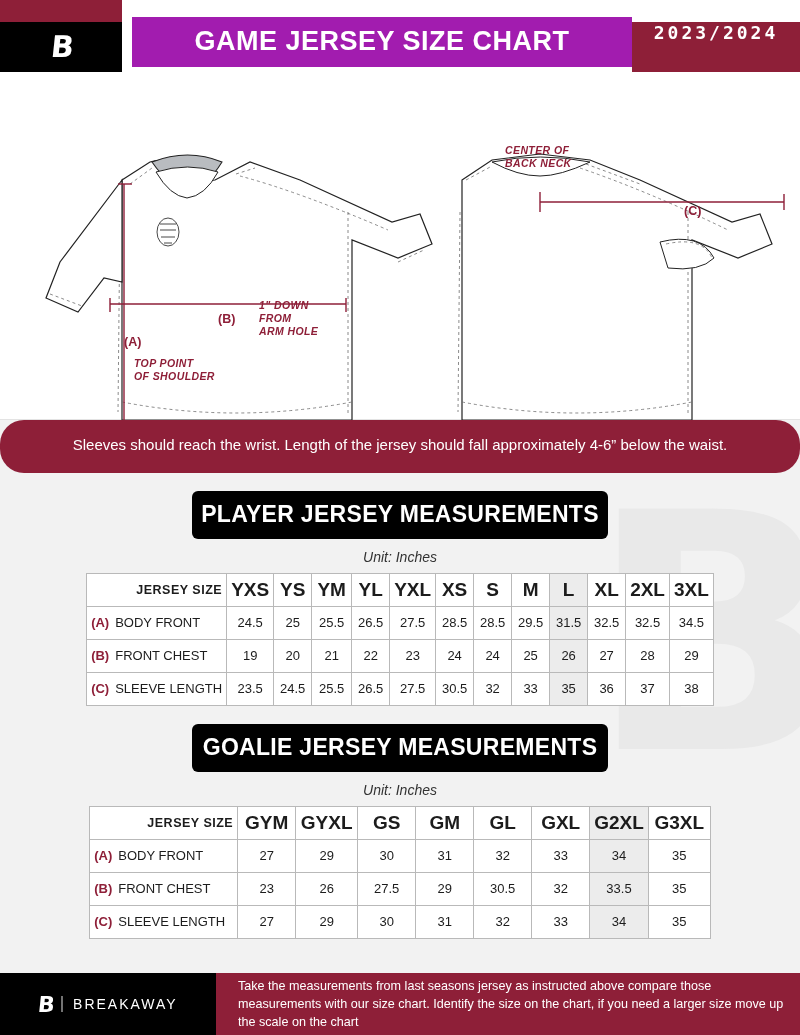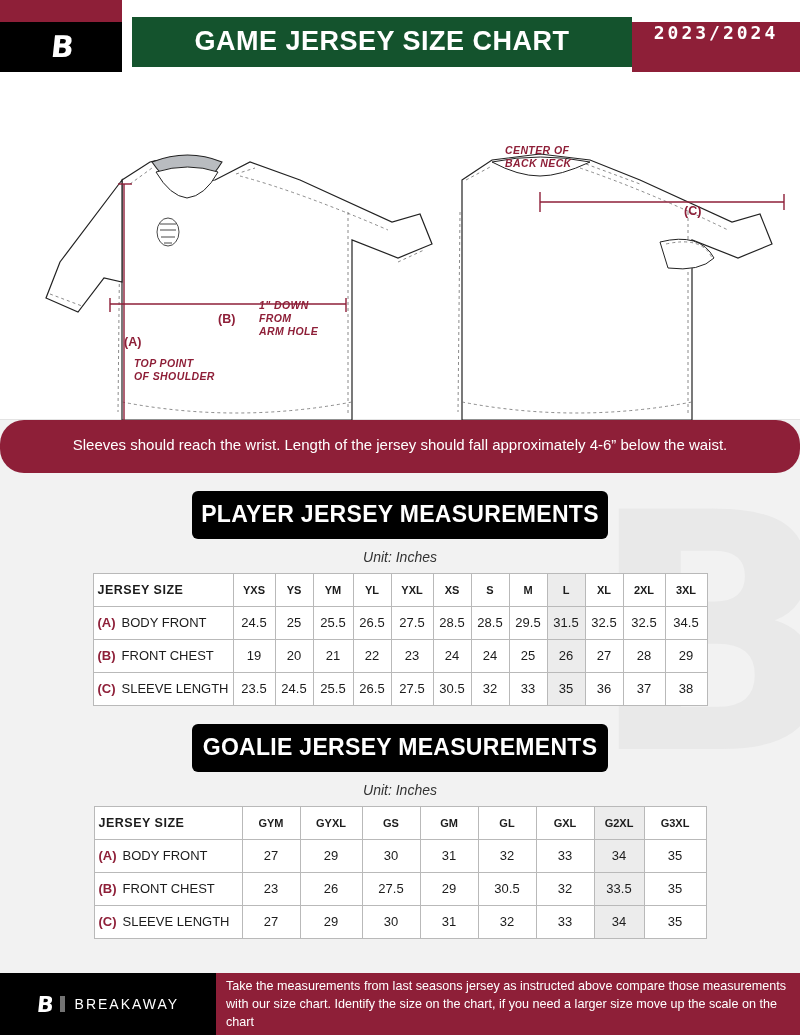--- a/index.html
+++ b/index.html
@@ -51,21 +51,21 @@
   .header-title-wrap {
     flex: 1;
     display: flex;
     align-items: center;
     background: #ffffff;
   }
   .header-title-box {
     margin-left: 10px;
     height: 50px;
     flex: 1;
-    background: #14532d;
+    background: #a21caf;
     display: flex;
     align-items: center;
     justify-content: center;
     margin-top: 11px;
   }
   .header-title {
     color: #ffffff;
     font-size: 27px;
     font-weight: bold;
     letter-spacing: 0.5px;
@@ -180,36 +180,36 @@
   }
   td, th {
     border: 1px solid #b9b9b9;
     font-size: 13px;
     color: #1c1c1c;
     text-align: center;
     font-weight: normal;
     height: 33px;
     padding: 0 4px;
   }
-  th { font-weight: bold; font-size: 11px; }
+  th { font-weight: bold; font-size: 19px; }
   .rowlabel {
     text-align: left;
     padding-left: 4px;
     font-size: 13px;
     white-space: nowrap;
   }
   .rowlabel .mk {
     color: #8e1f38;
     font-weight: bold;
     margin-right: 6px;
   }
   .hl { background: #ececec; }
   .size-hdr { font-weight: bold; }
   .hdr-left {
-    text-align: left;
+    text-align: right;
     font-size: 12.5px;
     letter-spacing: 0.5px;
   }
 
   
   .footer {
     position: absolute;
     left: 0; bottom: 0;
     width: 800px;
     height: 62px;
@@ -229,30 +229,30 @@
     font-family: "DejaVu Sans", sans-serif;
     font-weight: bold;
     font-size: 22px;
     letter-spacing: -2px;
     transform: skewX(-6deg);
   }
   .footer-brand-name {
     color: #ffffff;
     font-size: 14px;
     letter-spacing: 2px;
-    border-left: 5px solid #737373;
+    border-left: 2px solid #737373;
     padding-left: 10px;
   }
   .footer-text {
     flex: 1;
     background: #8e1f38;
     color: #ffffff;
     font-size: 12.6px;
     line-height: 1.45;
-    padding: 6px 12px 6px 10px;
+    padding: 6px 12px 6px 22px;
     display: flex;
     align-items: center;
   }
 </style>
 </head>
 <body>
 
 <div class="page">
 
   <div class="watermark">B</div>

